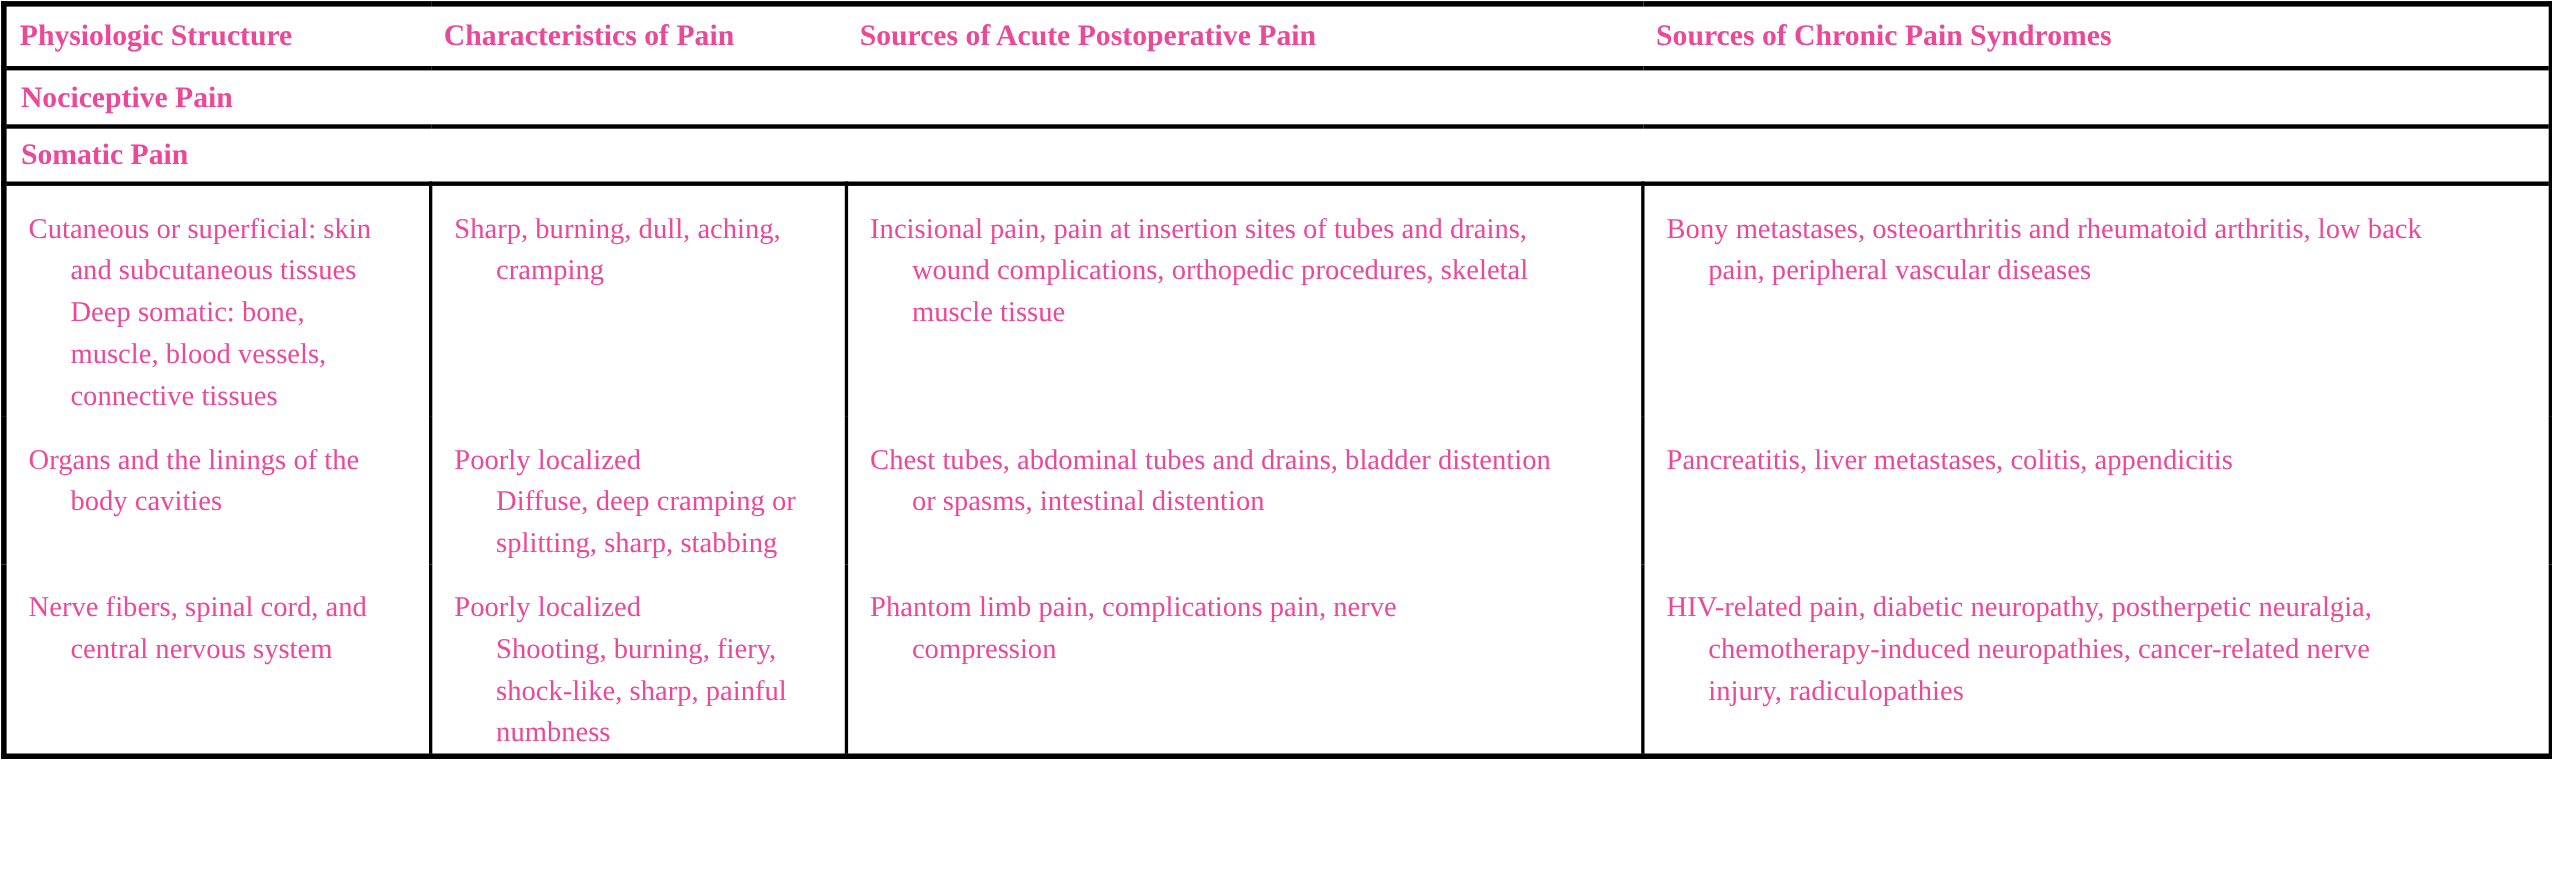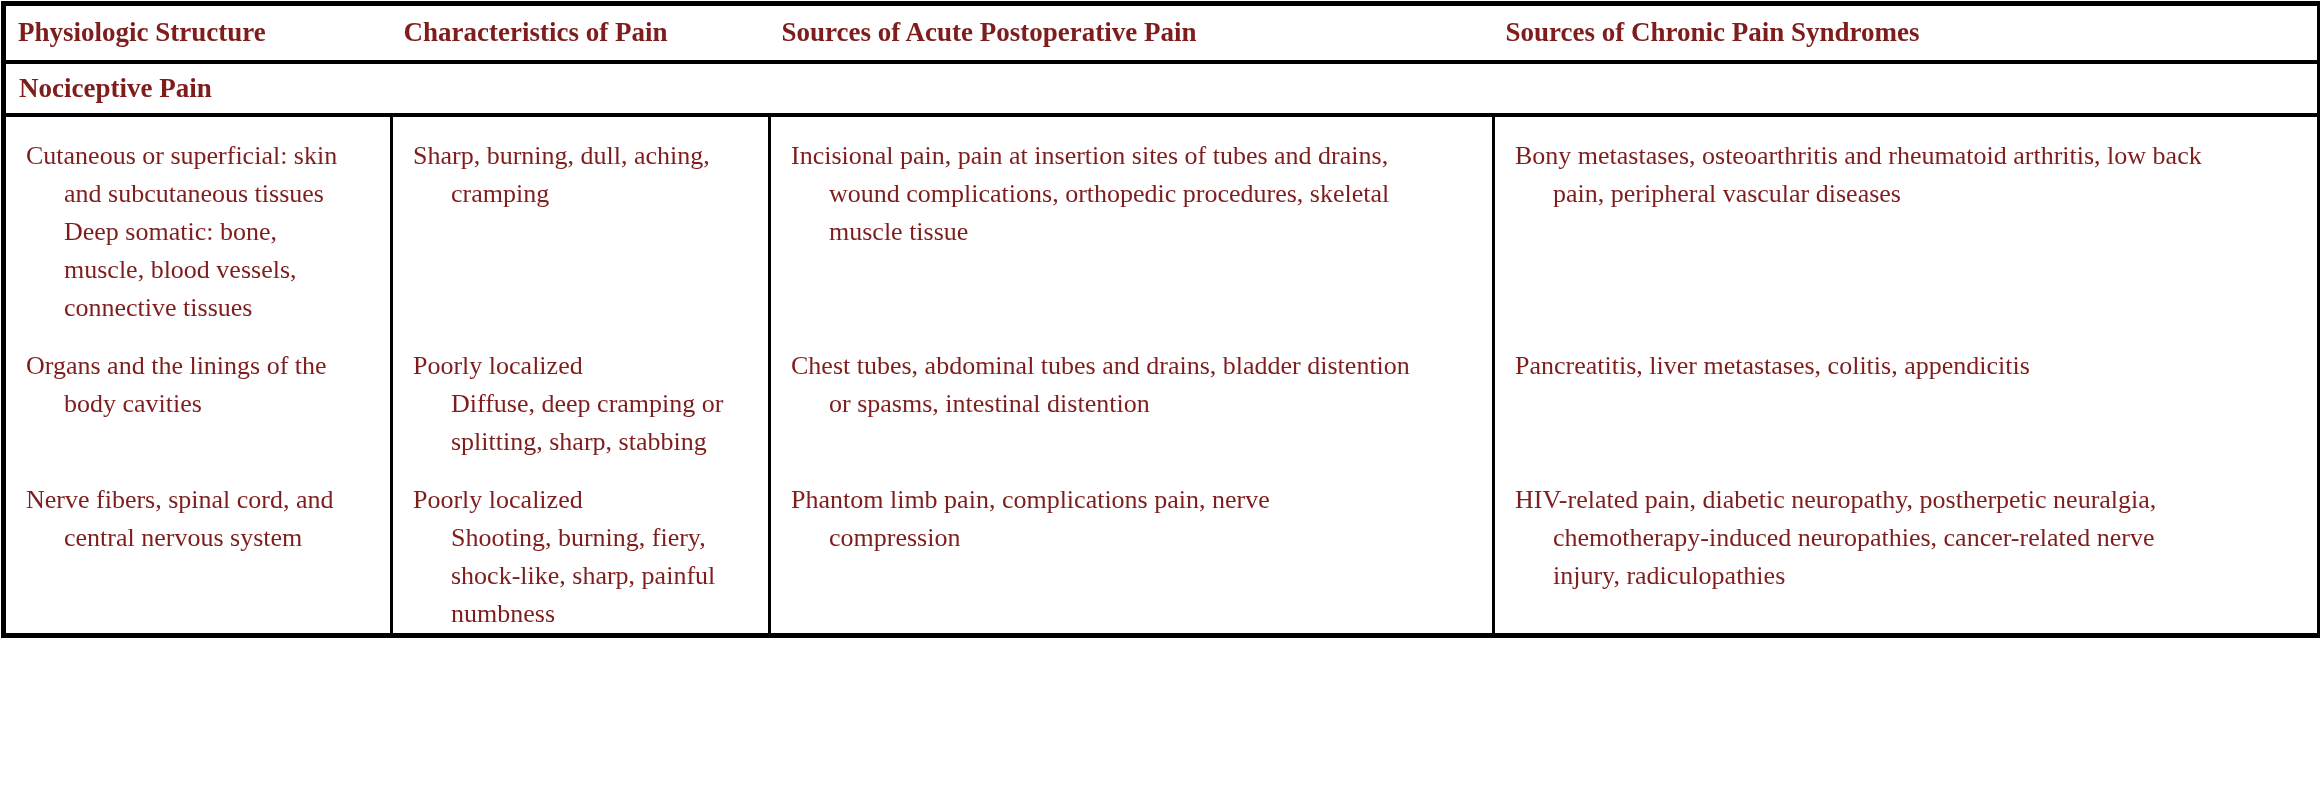--- a/index.html
+++ b/index.html
@@ -5,21 +5,21 @@
   html, body {
     margin: 0;
     padding: 0;
     background: #ffffff;
   }
   .page {
     width: 2320px;
     height: 801px;
     background: #ffffff;
     font-family: "Liberation Serif", serif;
-    color: #7f1d1d;
+    color: #ec4899;
     overflow: hidden;
   }
   table.pain-table {
     border-collapse: collapse;
     table-layout: fixed;
     width: 2316px;
     margin: 1px 0 0 1px;
     border: 5px solid #000000;
   }
   col.c1 { width: 388px; }
@@ -90,20 +90,23 @@
         <th>Characteristics of Pain</th>
         <th>Sources of Acute Postoperative Pain</th>
         <th>Sources of Chronic Pain Syndromes</th>
       </tr>
     </thead>
     <tbody>
       <tr class="section-row noci">
         <td colspan="4">Nociceptive Pain</td>
       </tr>
 
+      <tr class="section-row som">
+        <td colspan="4">Somatic Pain</td>
+      </tr>
       <tr class="body-row r1">
         <td>Cutaneous or superficial: skin
 and subcutaneous tissues
 Deep somatic: bone,
 muscle, blood vessels,
 connective tissues</td>
         <td>Sharp, burning, dull, aching,
 cramping</td>
         <td>Incisional pain, pain at insertion sites of tubes and drains,
 wound complications, orthopedic procedures, skeletal

